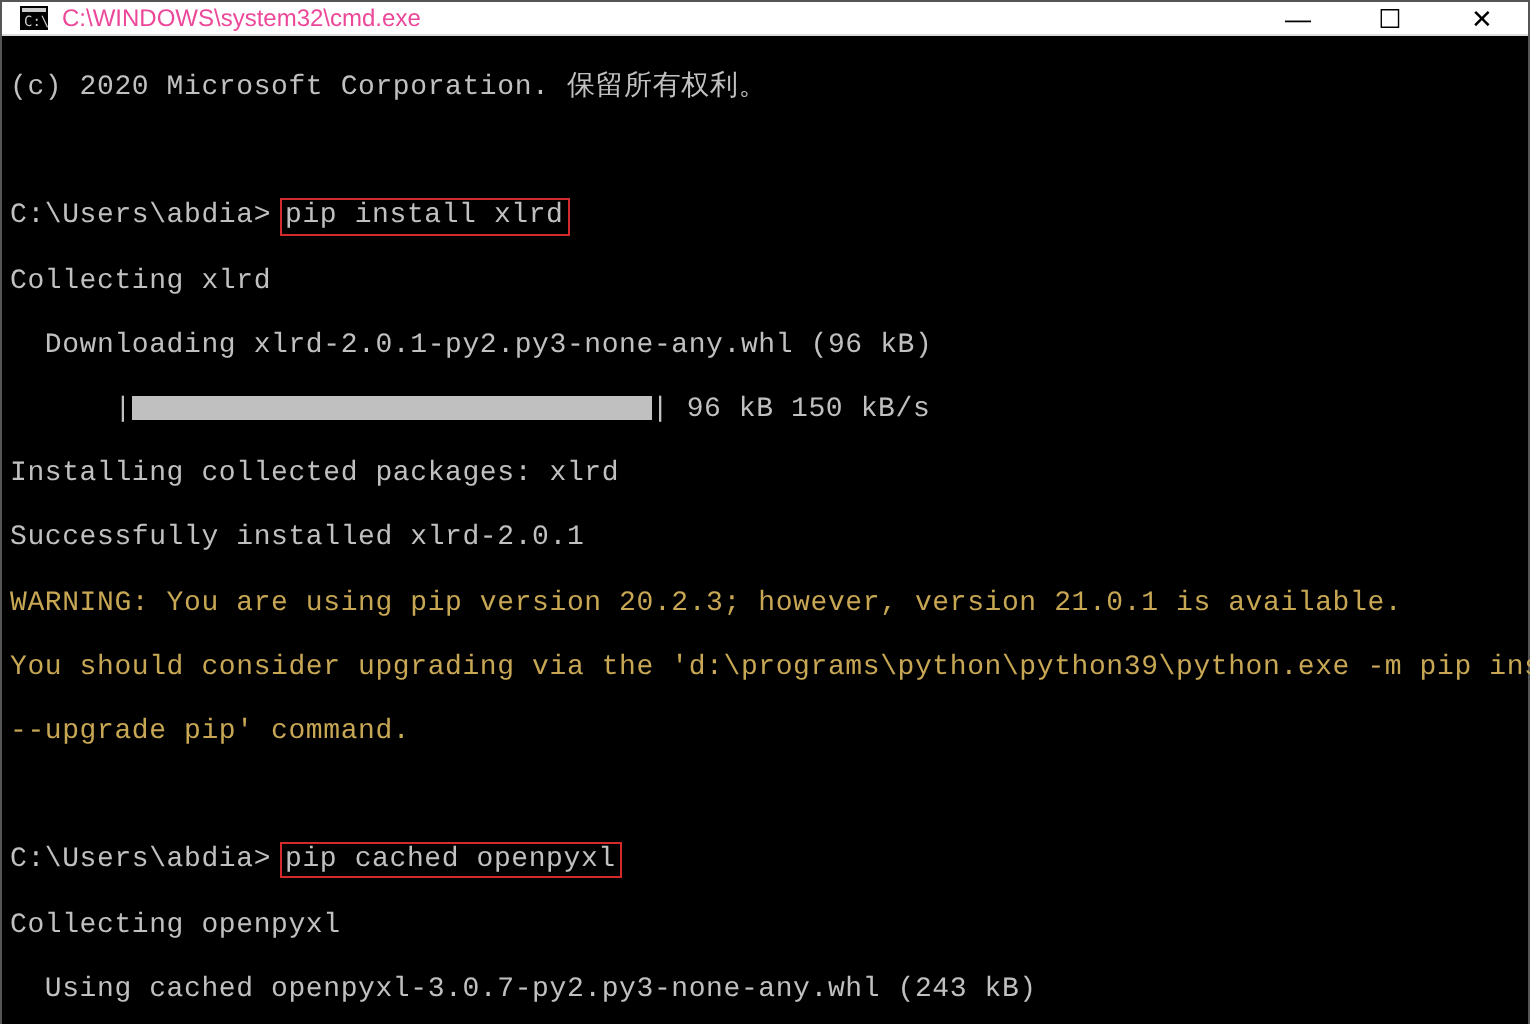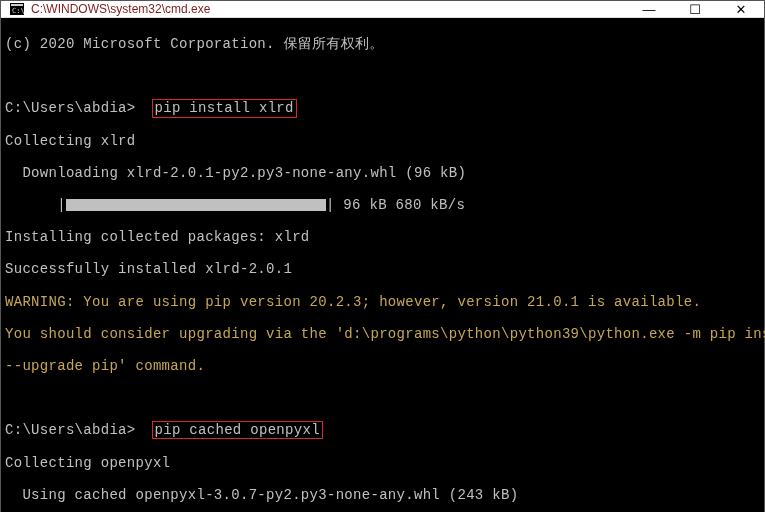--- a/index.html
+++ b/index.html
@@ -31,21 +31,21 @@
       height: 16px;
       margin-right: 6px;
       display: flex;
       align-items: center;
       justify-content: center;
     }
     .titlebar-title {
       flex: 1;
       font-family: "Segoe UI", sans-serif;
       font-size: 12px;
-      color: #7f1d1d;
+      color: #ec4899;
     }
     .titlebar-controls {
       display: flex;
       height: 100%;
     }
     .titlebar-btn {
       width: 46px;
       height: 100%;
       display: flex;
       align-items: center;
@@ -68,21 +68,21 @@
       white-space: pre;
       font-size: 14px;
       letter-spacing: 0.3px;
     }
     .line { white-space: pre; }
     .warn { color: #c7a754; }
     .highlight {
       display: inline-block;
       border: 1.5px solid #d42a2a;
       padding: 0 2px;
-      margin: -2px 16px;
+      margin: -2px 4px;
     }
     .progress {
       display: inline-block;
       background: #c0c0c0;
       height: 12px;
       width: 260px;
       vertical-align: middle;
     }
   </style>
 </head>
@@ -105,21 +105,21 @@
     </div>
   </div>
 
   <div class="terminal-wrap">
     <div class="terminal">
 <div class="line">(c) 2020 Microsoft Corporation. 保留所有权利。</div>
 <div class="line"> </div>
 <div class="line"><span>C:\Users\abdia&gt;</span><span class="highlight">pip install xlrd</span></div>
 <div class="line">Collecting xlrd</div>
 <div class="line">  Downloading xlrd-2.0.1-py2.py3-none-any.whl (96 kB)</div>
-<div class="line"><span>      |</span><span class="progress"></span><span>| 96 kB 680 kB/s</span></div>
+<div class="line"><span>      |</span><span class="progress"></span><span>| 96 kB 150 kB/s</span></div>
 <div class="line">Installing collected packages: xlrd</div>
 <div class="line">Successfully installed xlrd-2.0.1</div>
 <div class="line warn">WARNING: You are using pip version 20.2.3; however, version 21.0.1 is available.</div>
 <div class="line warn">You should consider upgrading via the 'd:\programs\python\python39\python.exe -m pip install</div>
 <div class="line warn">--upgrade pip' command.</div>
 <div class="line"> </div>
 <div class="line"><span>C:\Users\abdia&gt;</span><span class="highlight">pip cached openpyxl</span></div>
 <div class="line">Collecting openpyxl</div>
 <div class="line">  Using cached openpyxl-3.0.7-py2.py3-none-any.whl (243 kB)</div>
 

